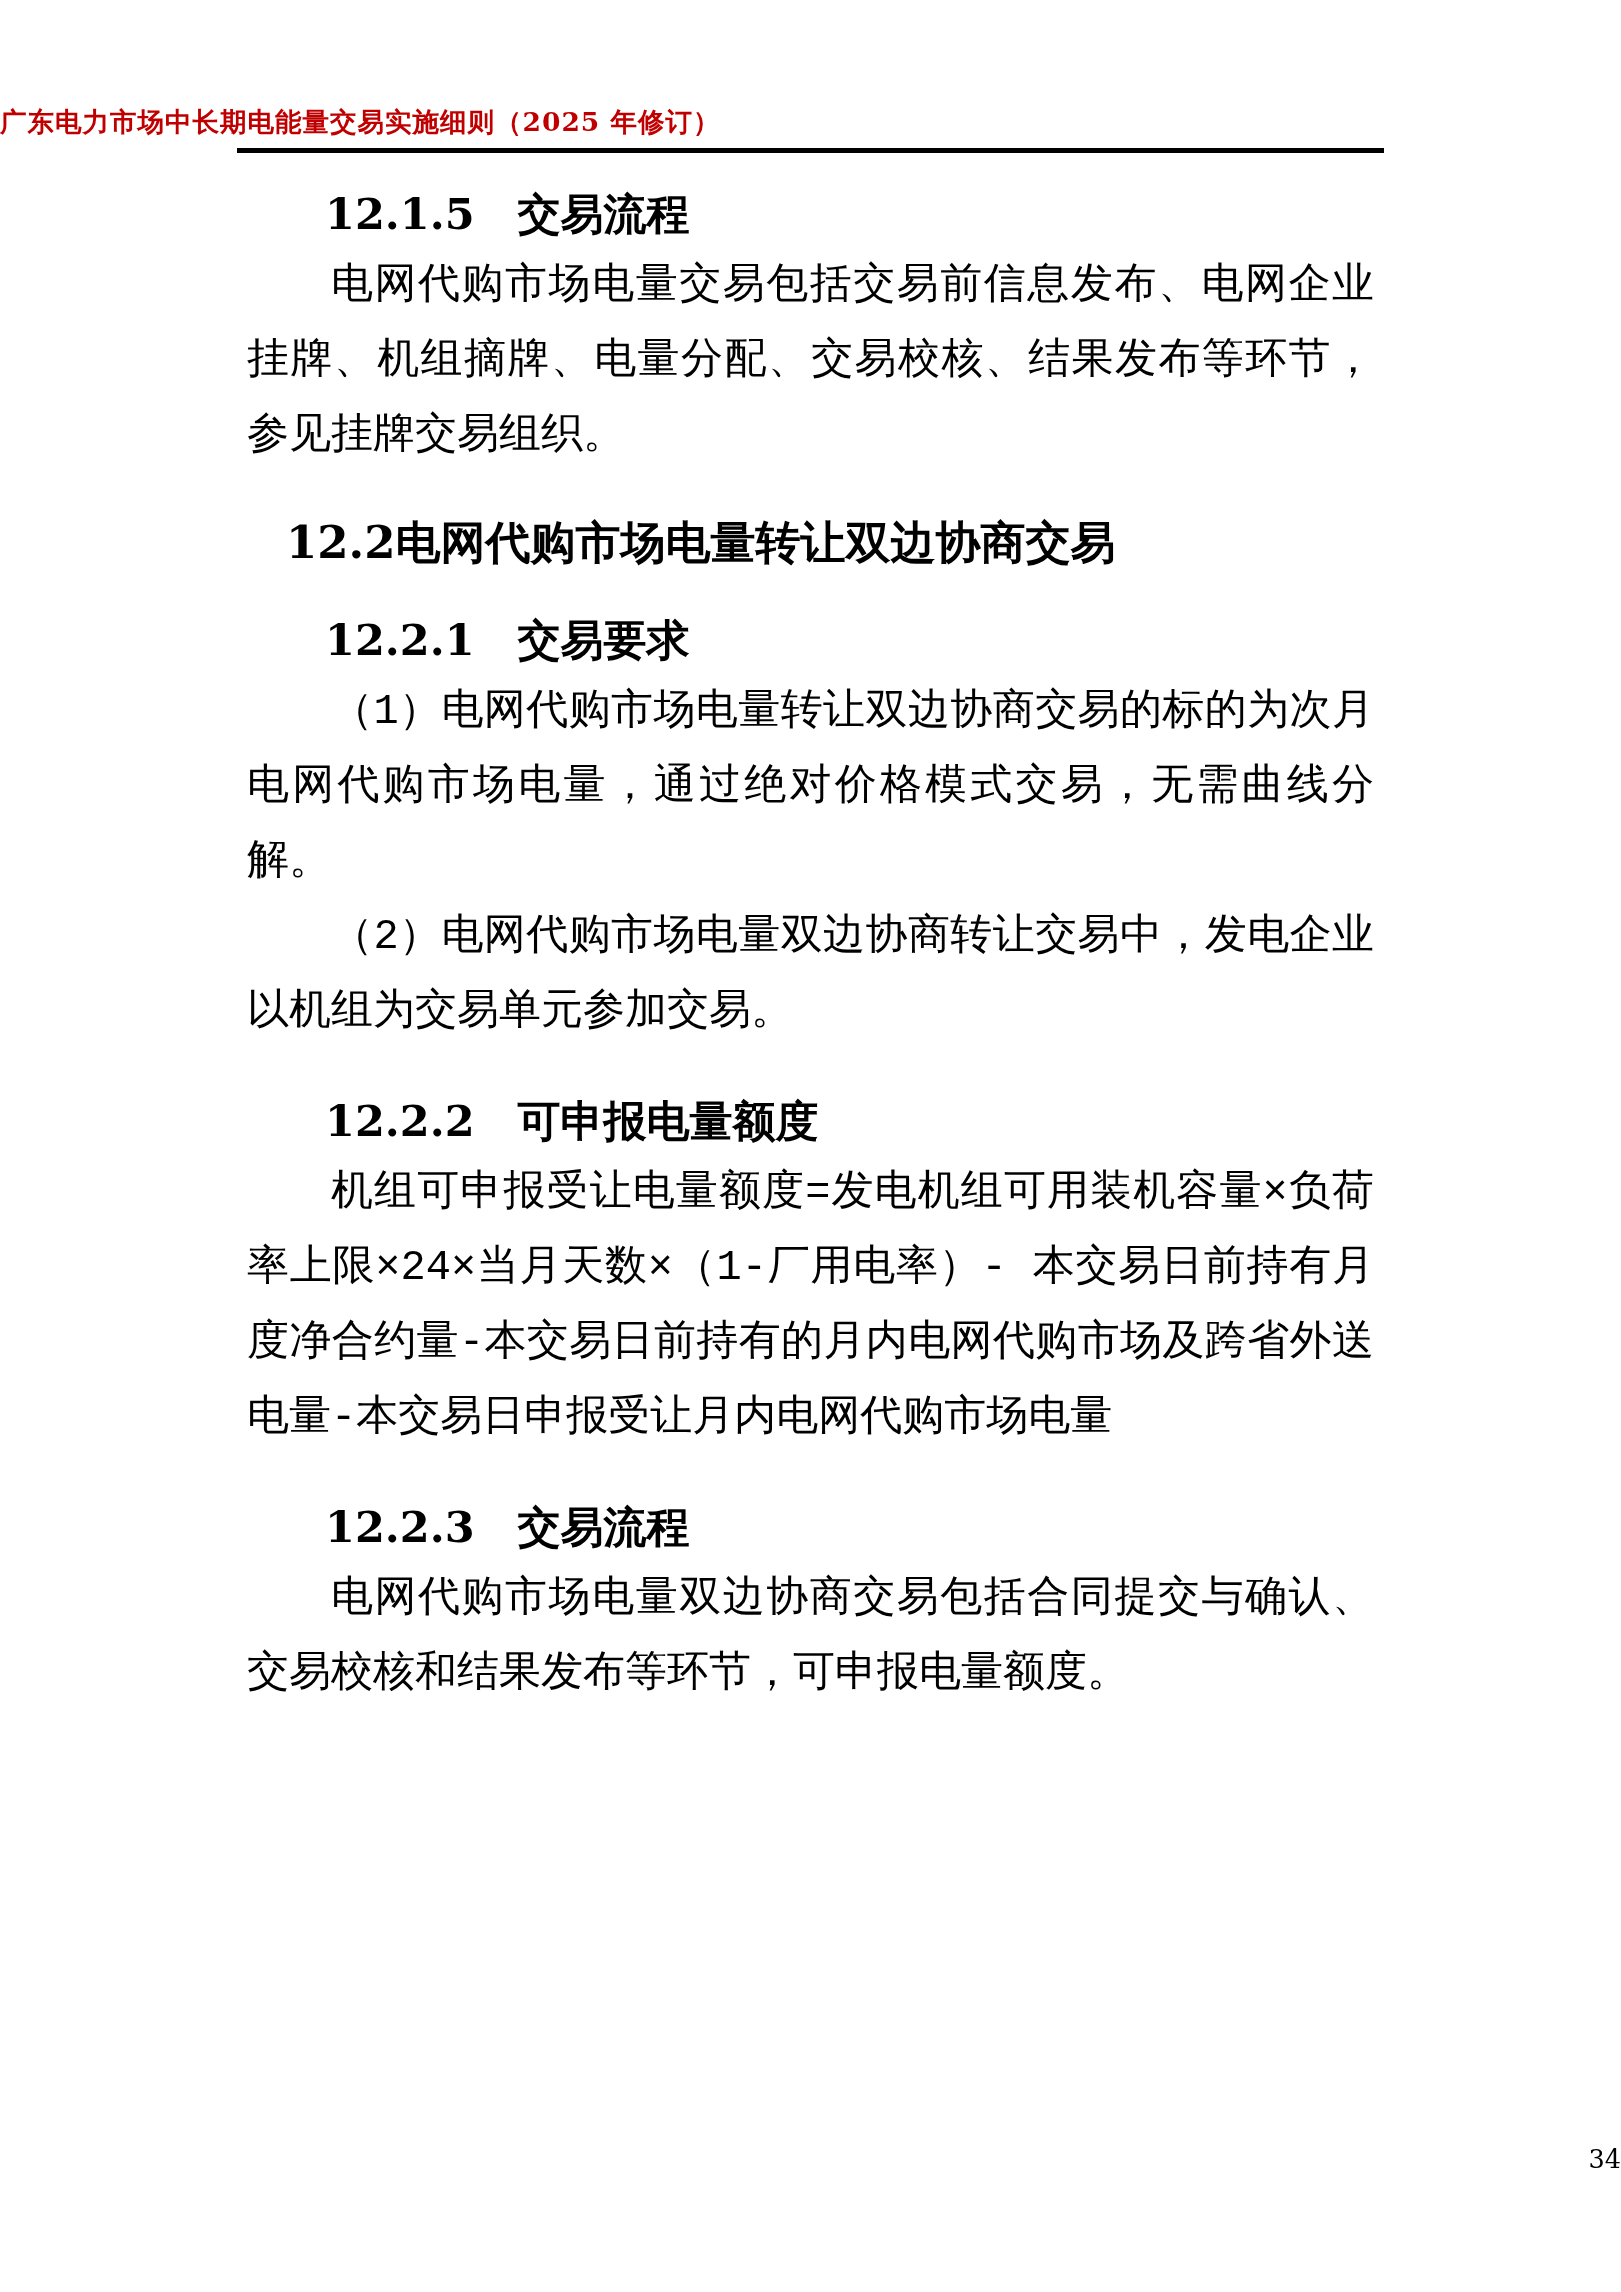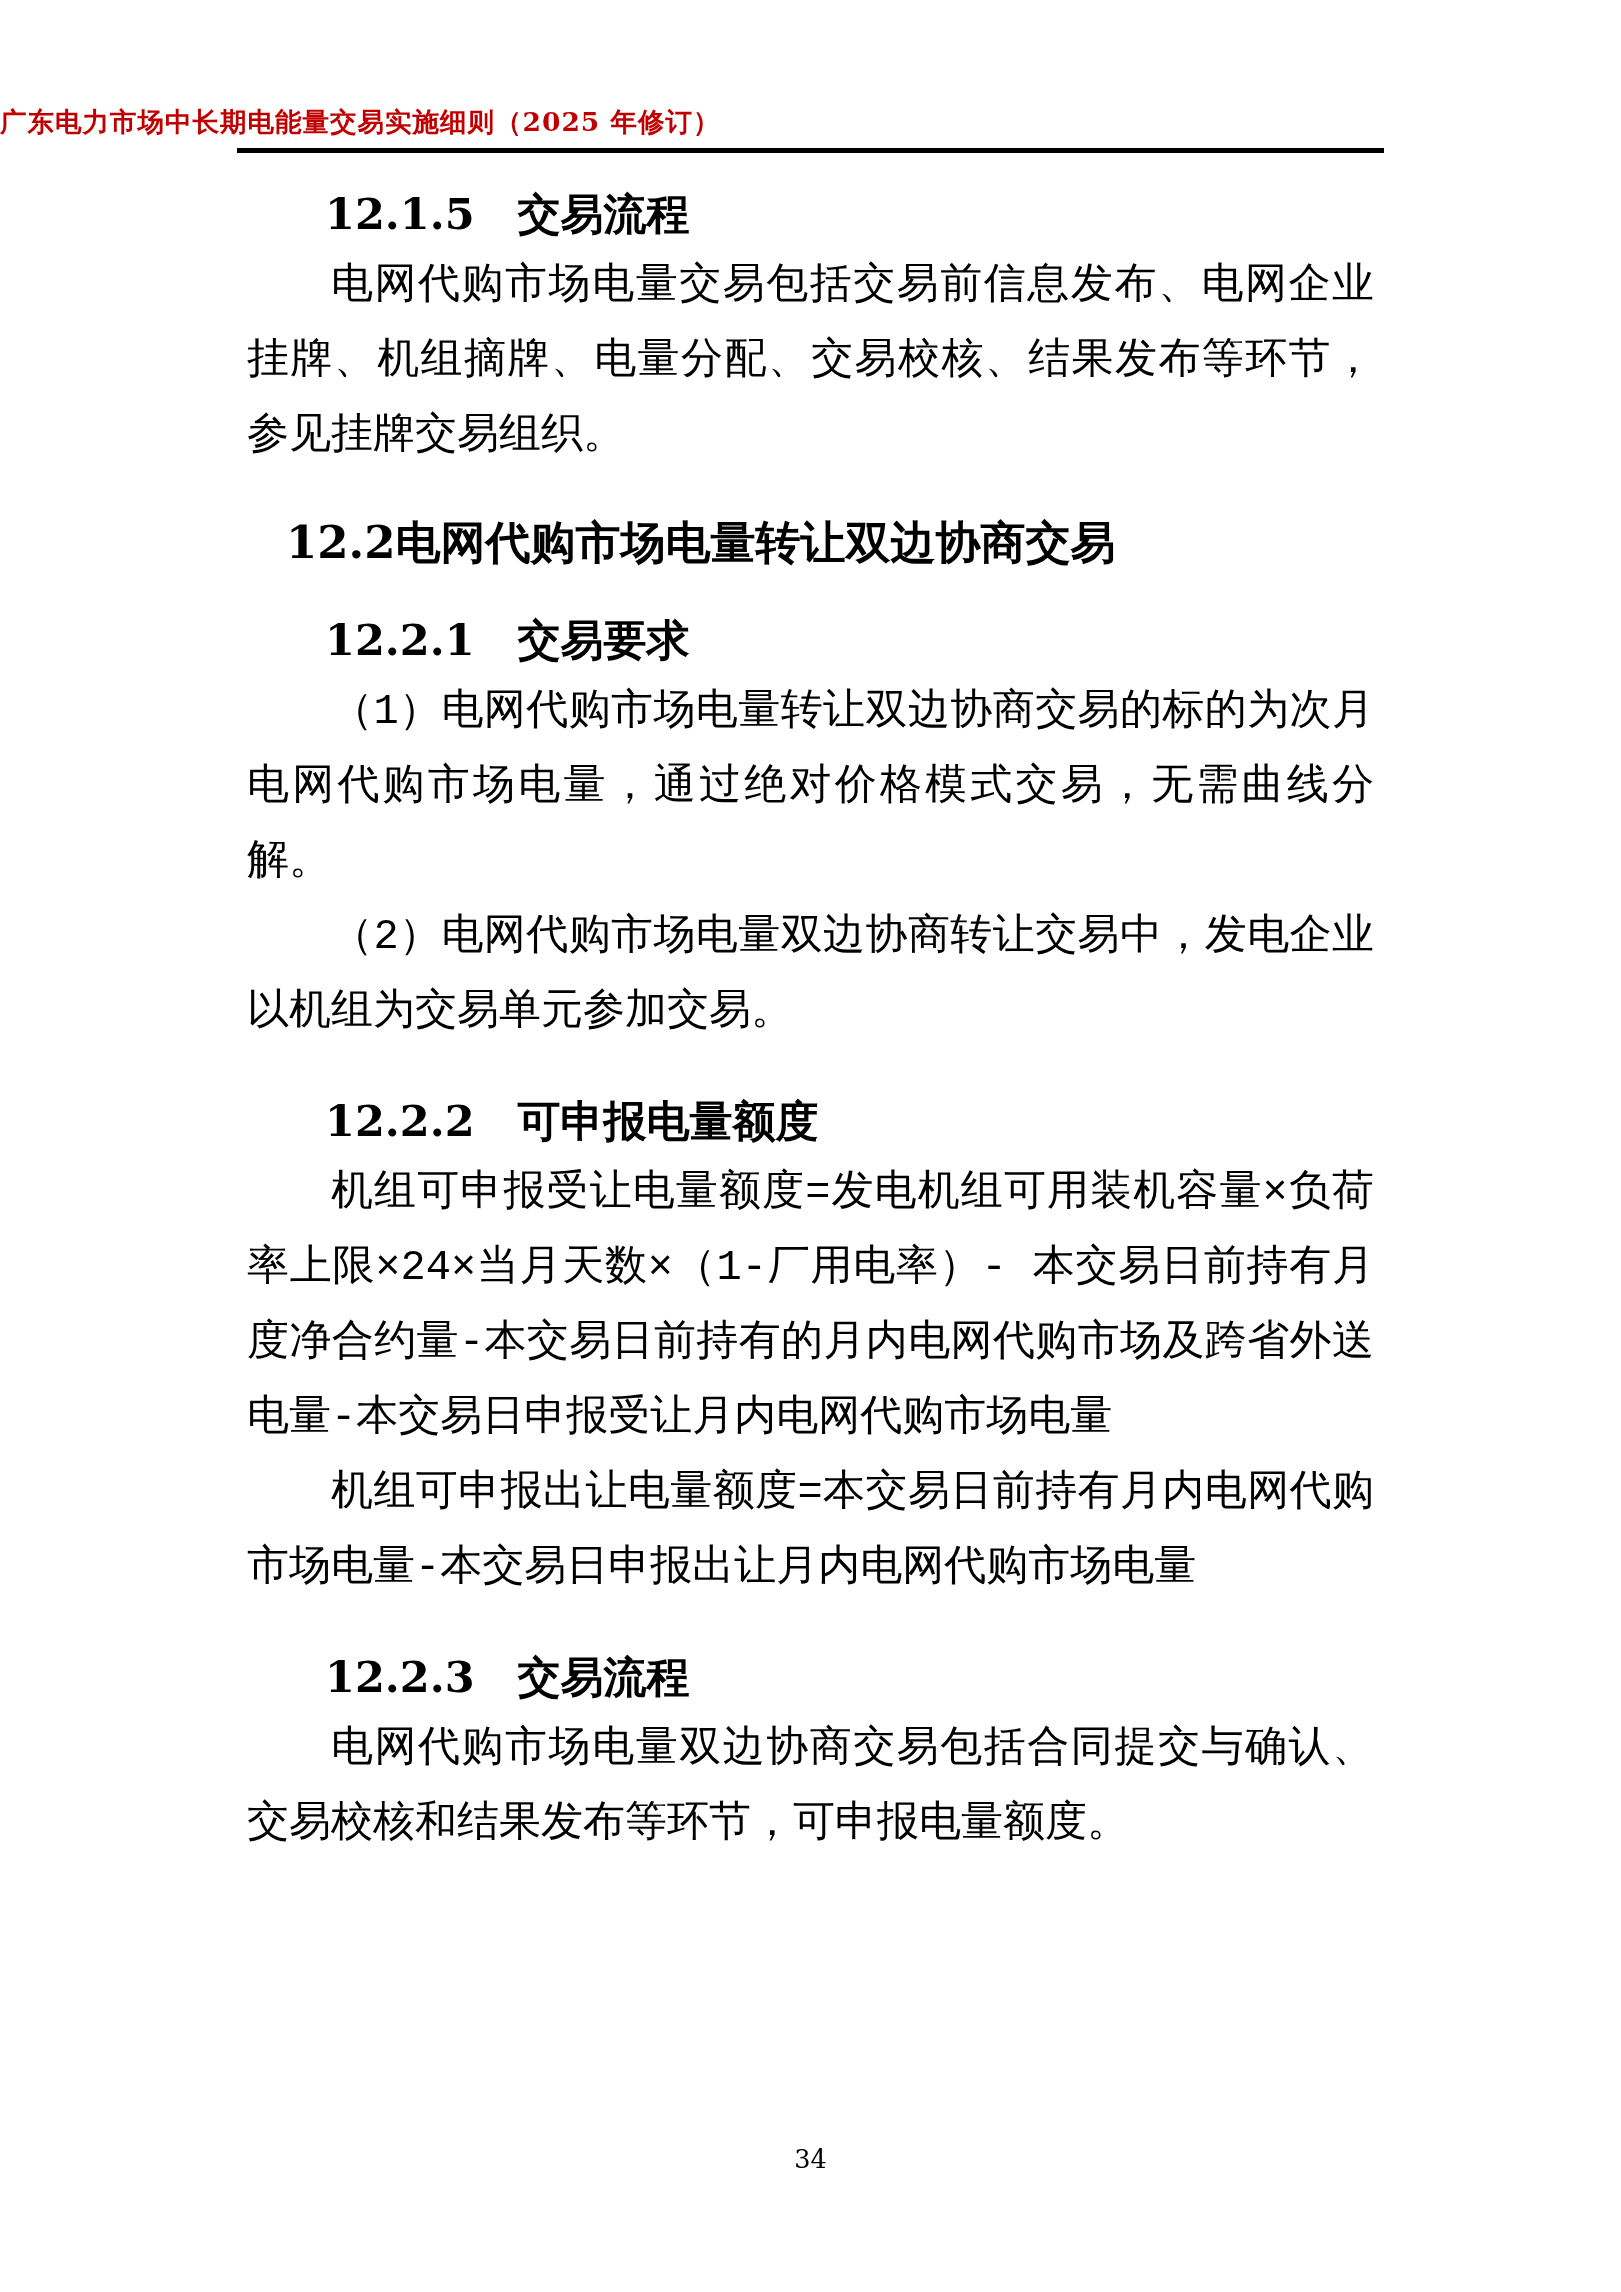--- a/index.html
+++ b/index.html
@@ -54,21 +54,21 @@
     text-align: justify;
     text-indent: 84px;
     word-break: break-all;
     font-family: Liberation Mono, monospace;
   }
   .page-footer {
     position: absolute;
     top: 2147px;
     left: 0;
     width: 100%;
-    text-align: center;
+    text-align: right;
   }
   .page-number {
     font-size: 25.5px;
     line-height: 1;
     color: #000000;
   }
 </style>
 </head>
 <body>
 
@@ -84,21 +84,20 @@
     <p class="para">电网代购市场电量交易包括交易前信息发布、电网企业挂牌、机组摘牌、电量分配、交易校核、结果发布等环节，参见挂牌交易组织。</p>
 
     <h2 class="h2">12.2电网代购市场电量转让双边协商交易</h2>
 
     <h3 class="h3">12.2.1　交易要求</h3>
     <p class="para">（1）电网代购市场电量转让双边协商交易的标的为次月电网代购市场电量，通过绝对价格模式交易，无需曲线分解。</p>
     <p class="para">（2）电网代购市场电量双边协商转让交易中，发电企业以机组为交易单元参加交易。</p>
 
     <h3 class="h3">12.2.2　可申报电量额度</h3>
     <p class="para">机组可申报受让电量额度=发电机组可用装机容量×负荷率上限×24×当月天数×（1-厂用电率）- 本交易日前持有月度净合约量-本交易日前持有的月内电网代购市场及跨省外送电量-本交易日申报受让月内电网代购市场电量</p>
-    <p class="para">机组可申报出让电量额度=本交易日前持有月内电网代购市场电量-本交易日申报出让月内电网代购市场电量</p>
 
     <h3 class="h3">12.2.3　交易流程</h3>
     <p class="para">电网代购市场电量双边协商交易包括合同提交与确认、交易校核和结果发布等环节，可申报电量额度。</p>
   </main>
 
   <footer class="page-footer">
     <span class="page-number">34</span>
   </footer>
 
 </div>

